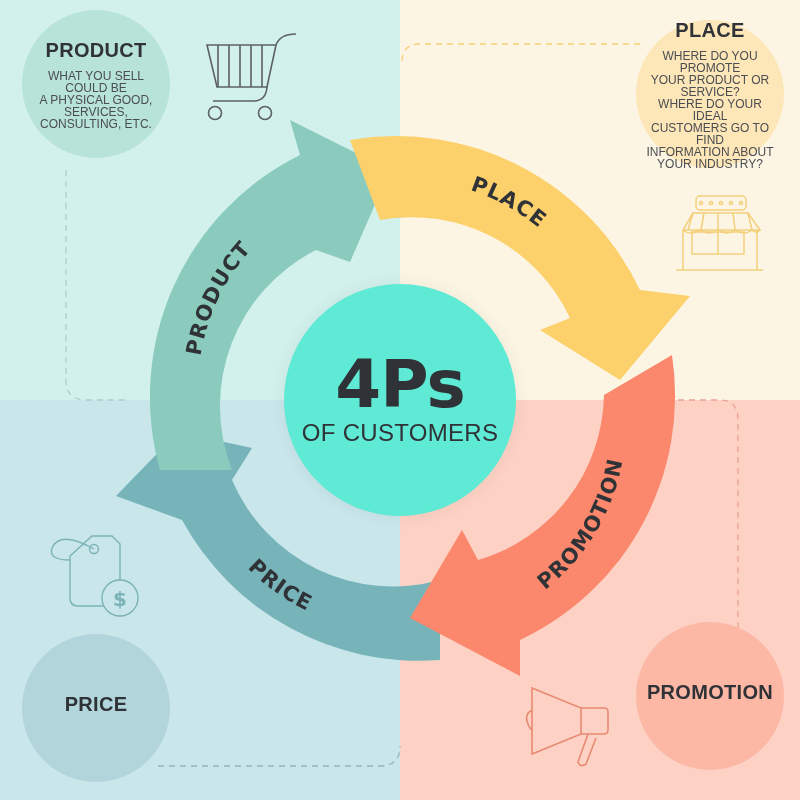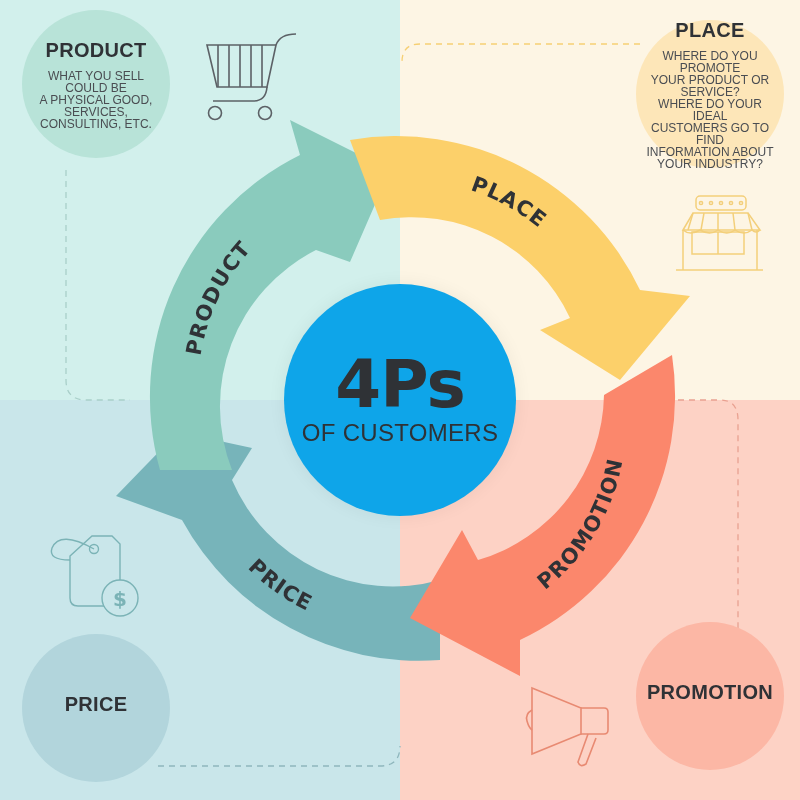--- a/index.html
+++ b/index.html
@@ -10,21 +10,21 @@
   .q-bl { left: 0; top: 400px; background: #c9e6ea; }
   .q-br { left: 400px; top: 400px; background: #fdd2c5; }
   svg.layer { position: absolute; left: 0; top: 0; width: 800px; height: 800px; }
   .bubble { position: absolute; width: 148px; height: 148px; border-radius: 50%; display: flex; flex-direction: column; align-items: center; justify-content: center; text-align: center; box-sizing: border-box; padding: 0 6px; }
   .bubble .btitle { font-weight: 700; font-size: 20px; color: #2f3236; letter-spacing: 0.3px; margin-bottom: 8px; }
   .bubble .bdesc { font-size: 12px; line-height: 12px; color: #4a4d52; text-transform: uppercase; white-space: pre-line; }
   .b-product { left: 22px; top: 10px; background: #b8e3d8; }
   .b-place { left: 636px; top: 20px; background: #fde6b8; }
   .b-price { left: 22px; top: 634px; background: #b2d5dc; }
   .b-promotion { left: 636px; top: 622px; background: #fcb7a5; }
-  .center { position: absolute; left: 284px; top: 284px; width: 232px; height: 232px; border-radius: 50%; background: #0ea5e9; display: flex; flex-direction: column; align-items: center; justify-content: center; box-shadow: 0 0 18px rgba(0,0,0,0.06); }
+  .center { position: absolute; left: 284px; top: 284px; width: 232px; height: 232px; border-radius: 50%; background: #5eead4; display: flex; flex-direction: column; align-items: center; justify-content: center; box-shadow: 0 0 18px rgba(0,0,0,0.06); }
   .center .big { font-size: 66px; font-weight: 900; color: #2f3236; line-height: 64px; letter-spacing: -1px; font-family: "DejaVu Sans", sans-serif; }
   .center .sub { font-size: 24px; color: #2f3236; margin-top: 2px; letter-spacing: 0.3px; }
   .arclabel { font-family: "DejaVu Sans", sans-serif; font-weight: 700; font-size: 21px; fill: #2f3236; letter-spacing: 1px; }
 </style>
 </head>
 <body>
 
 <div class="quad q-tl"></div>
 <div class="quad q-tr"></div>
 <div class="quad q-bl"></div>

